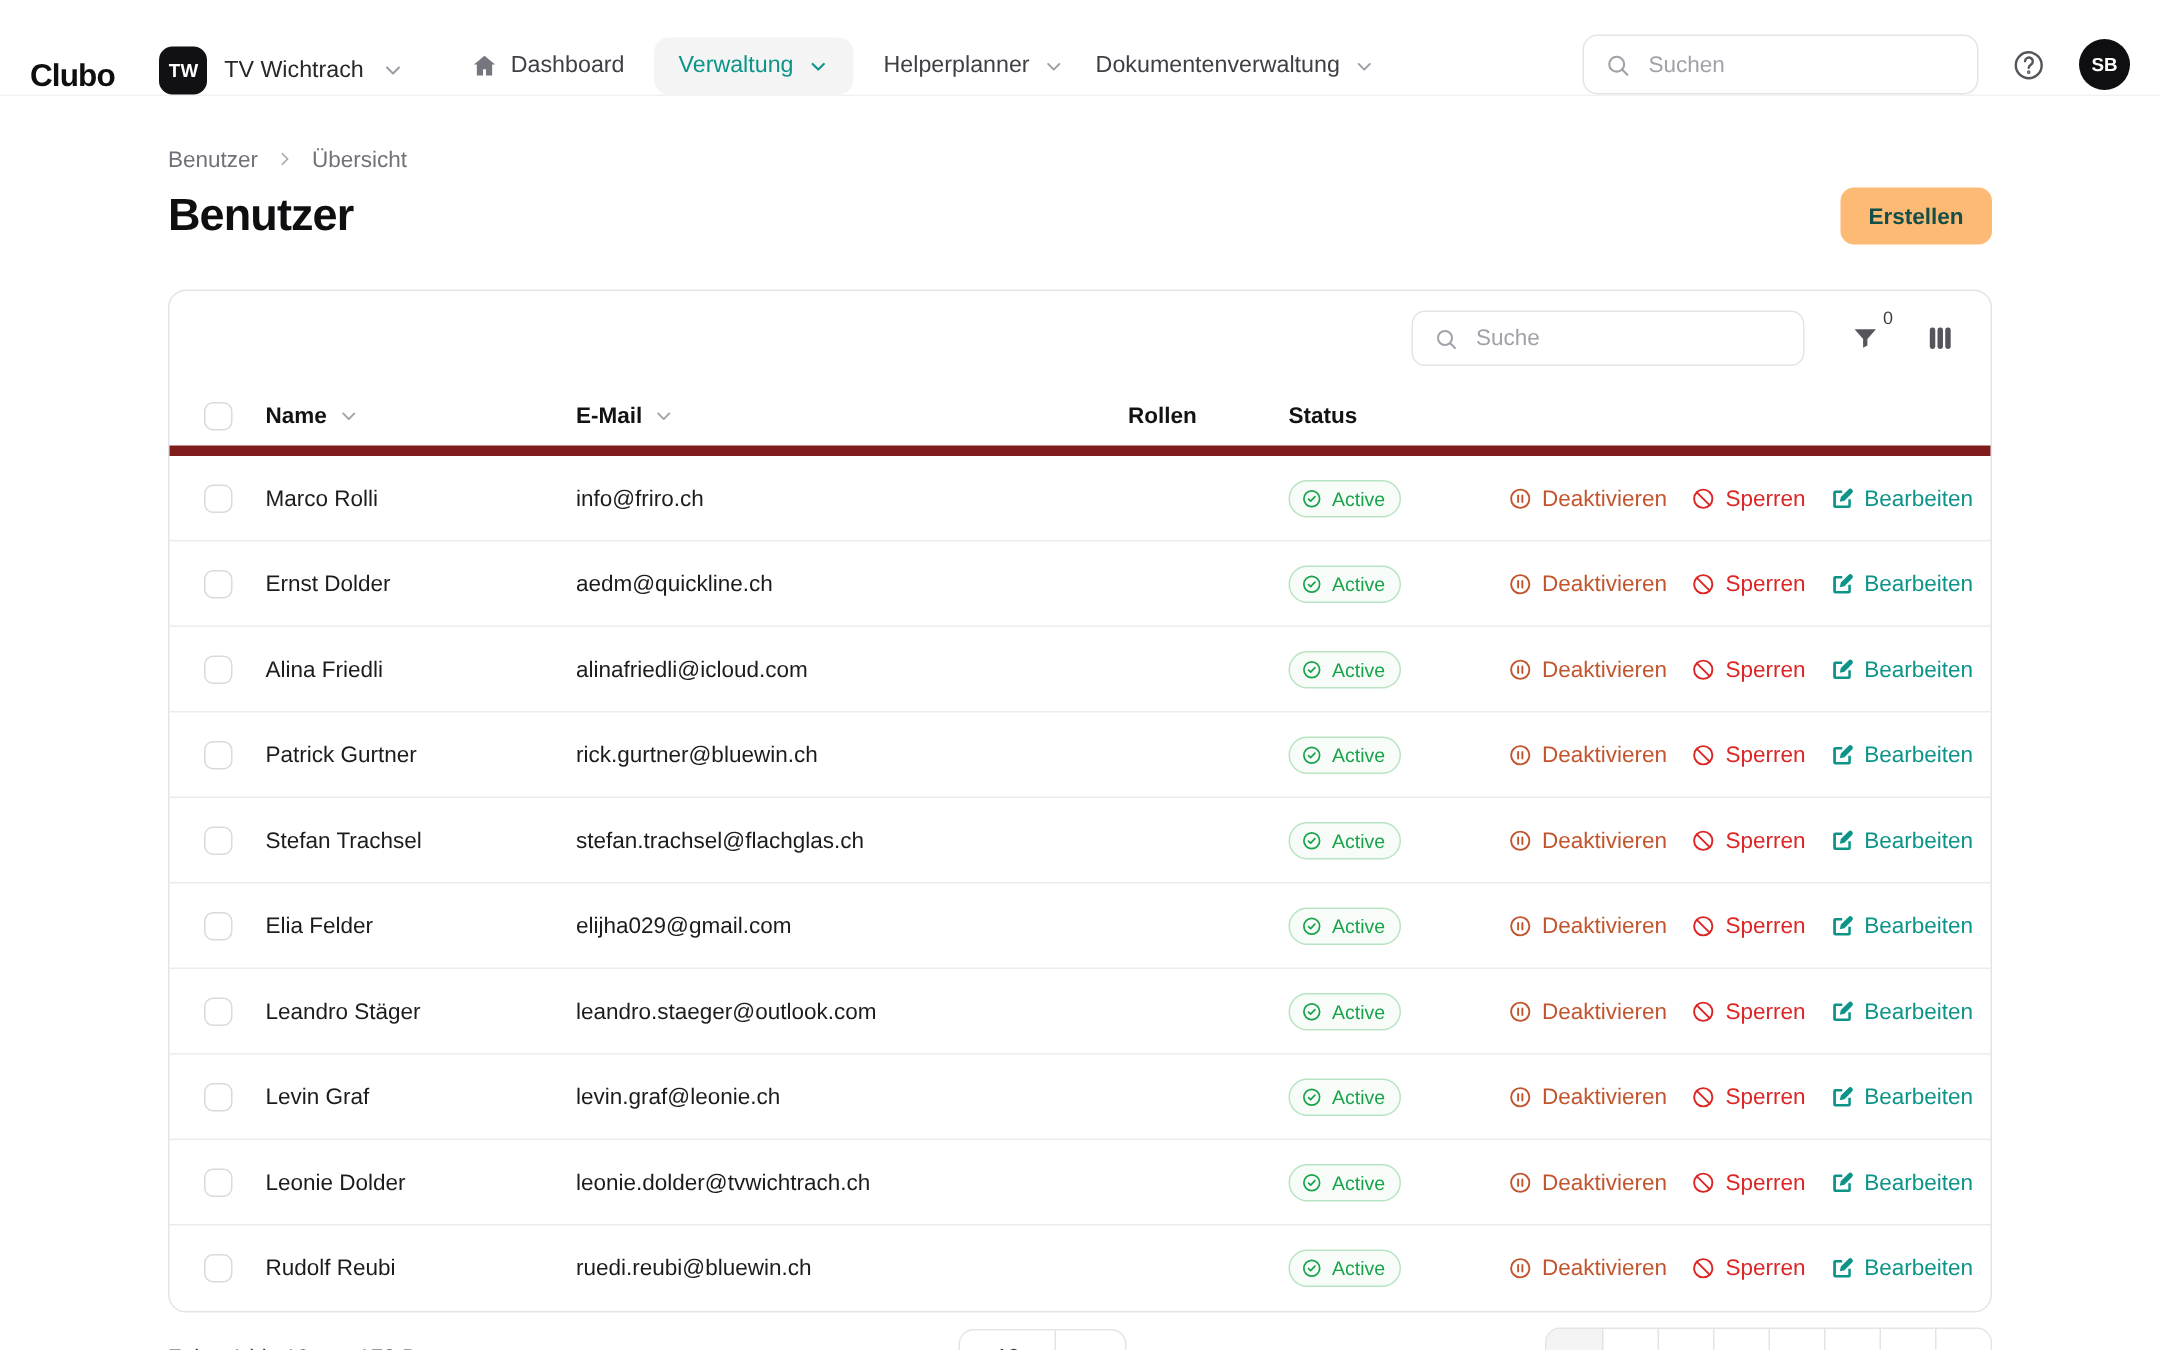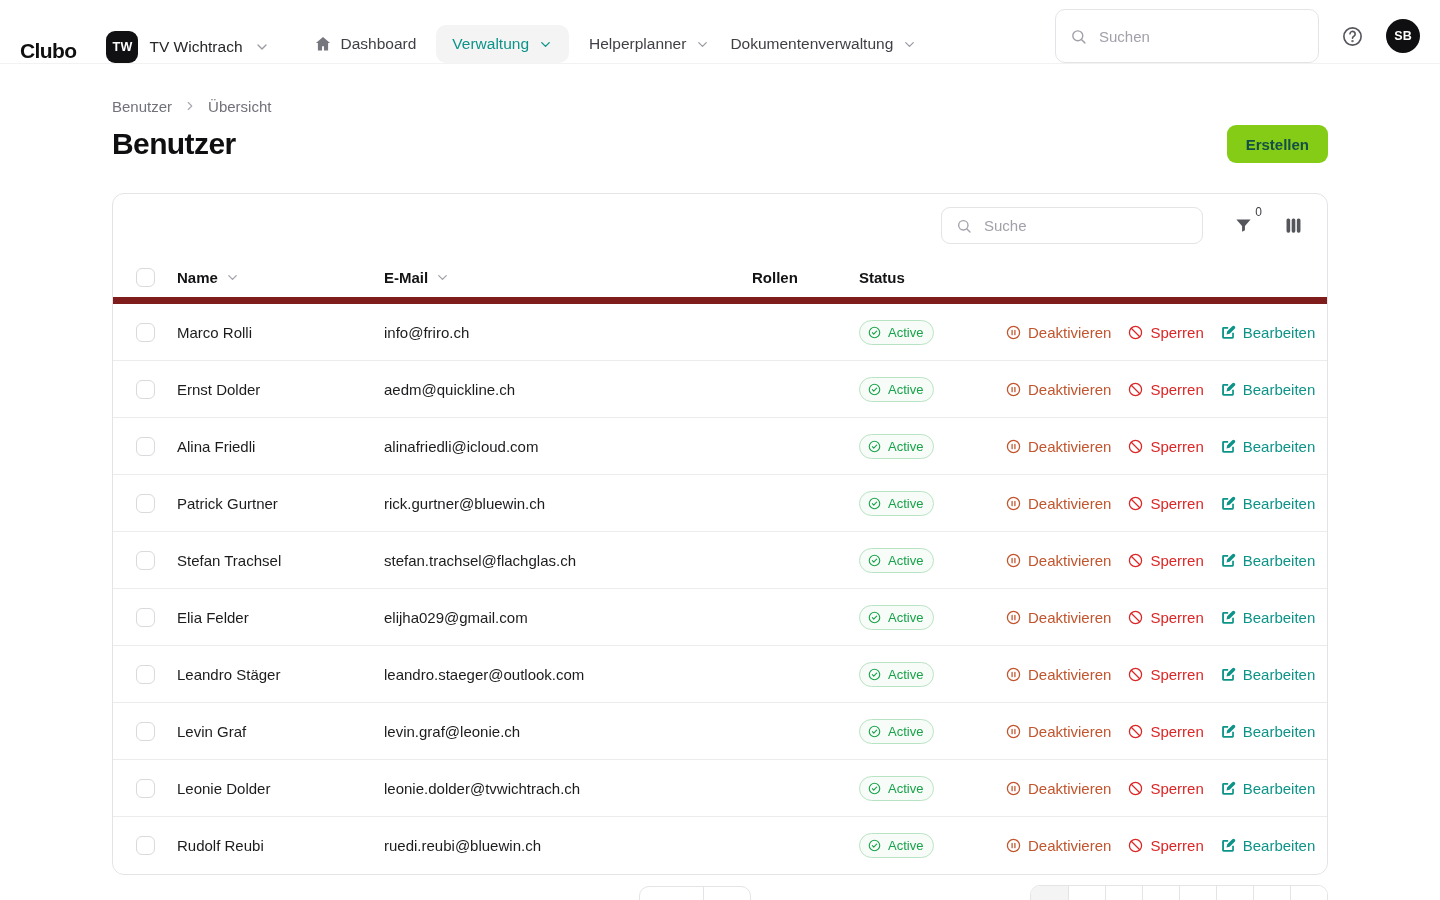--- a/index.html
+++ b/index.html
@@ -14,35 +14,35 @@
   .org-badge { width:32px; height:32px; border-radius:9px; background:#111113; color:#fff; font-size:12.5px; font-weight:700;
     display:flex; align-items:center; justify-content:center; letter-spacing:.3px; }
   .org-name { font-size:15.5px; font-weight:500; color:#27272a; }
   .chev { color:#9b9ba3; }
   .mainnav { display:flex; align-items:center; gap:20px; margin-left:44px; }
   .nav-item { display:flex; align-items:center; gap:9px; font-size:15.5px; font-weight:500; color:#3f3f46; cursor:pointer; white-space:nowrap; }
   .nav-item .homeic { color:#76767e; }
   .nav-item.active { color:#0d9488; background:#f4f4f5; padding:10px 16px; border-radius:10px; }
   .nav-item.active .chev { color:#0d9488; }
   .nav-right { margin-left:auto; display:flex; align-items:center; gap:22px; }
-  .searchbox { display:flex; align-items:center; gap:10px; border:1px solid #e4e4e7; border-radius:10px; height:54px; width:264px; padding:0 14px; background:#fff; }
+  .searchbox { display:flex; align-items:center; gap:10px; border:1px solid #e4e4e7; border-radius:10px; height:40px; width:264px; padding:0 14px; background:#fff; }
   .searchbox svg { color:#a1a1aa; }
   .searchbox input { border:none; outline:none; width:100%; font-size:15px; color:#18181b; font-family:inherit; background:transparent; }
   .searchbox input::placeholder { color:#a1a1aa; }
   .help-btn { background:none; border:none; padding:0; color:#55555c; cursor:pointer; }
   .avatar { width:34px; height:34px; border-radius:50%; background:#0f0f11; color:#fff; font-size:12.5px; font-weight:700;
     display:flex; align-items:center; justify-content:center; cursor:pointer; }
 
   
   main { padding:0 112px; }
   .breadcrumb { margin-top:33px; height:18px; display:flex; align-items:center; gap:11px; font-size:15px; color:#71717a; }
   .bc-sep { color:#a9a9b0; }
   .title-row { margin-top:8px; height:42px; display:flex; align-items:center; justify-content:space-between; }
   h1 { margin:0; font-size:30px; font-weight:800; letter-spacing:-0.6px; color:#0f0f12; }
-  .create-btn { background:#84cc16; color:#134e48; border:none; border-radius:9px; height:38px; padding:0 19px;
+  .create-btn { background:#fdba74; color:#134e48; border:none; border-radius:9px; height:38px; padding:0 19px;
     font-size:15px; font-weight:600; font-family:inherit; cursor:pointer; }
 
   
   .card { margin-top:28px; border:1px solid #e4e4e7; border-radius:12px; background:#fff; }
   .card-toolbar { height:63px; display:flex; align-items:center; justify-content:flex-end; gap:31px; padding:0 24px; }
   .searchbox.sm { width:262px; height:37px; border-radius:9px; }
   .icon-btn { background:none; border:none; padding:0; color:#55555c; cursor:pointer; position:relative; }
   .filter-badge { position:absolute; top:-11px; right:-9px; font-size:12px; font-weight:500; color:#3f3f46; }
 
   .thead, .trow { display:grid; grid-template-columns:64px 207px 368px 107px 146px 1fr; align-items:center; }

